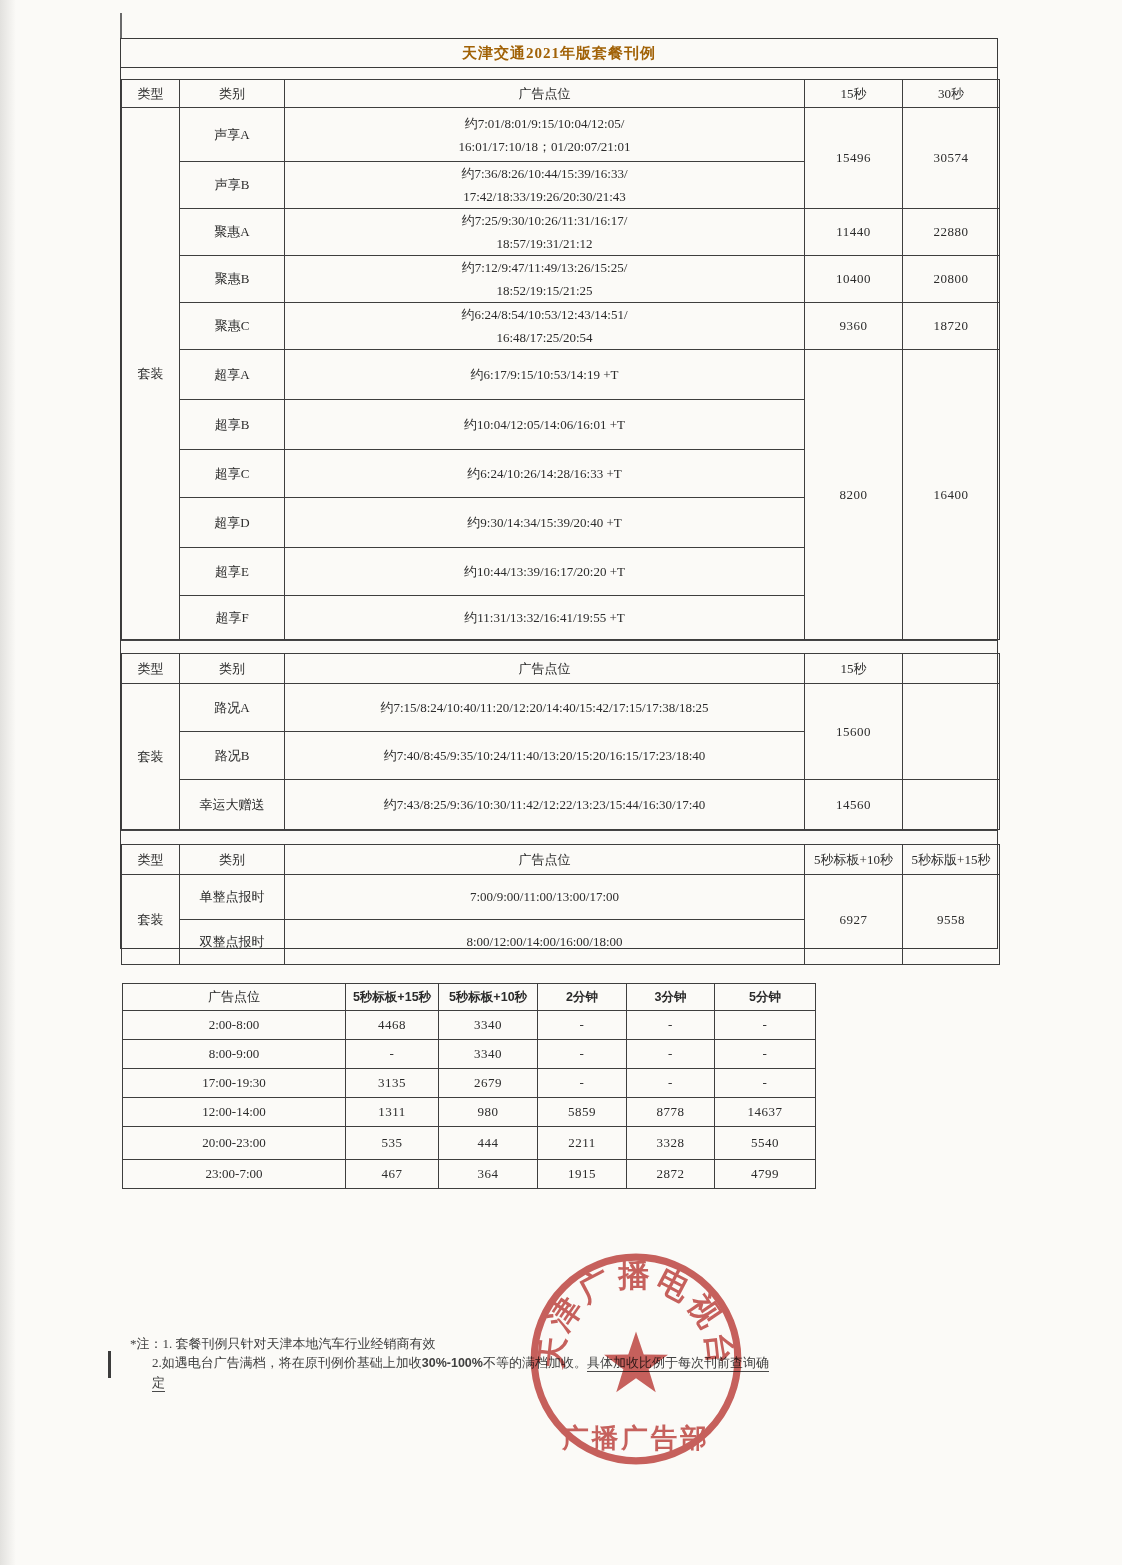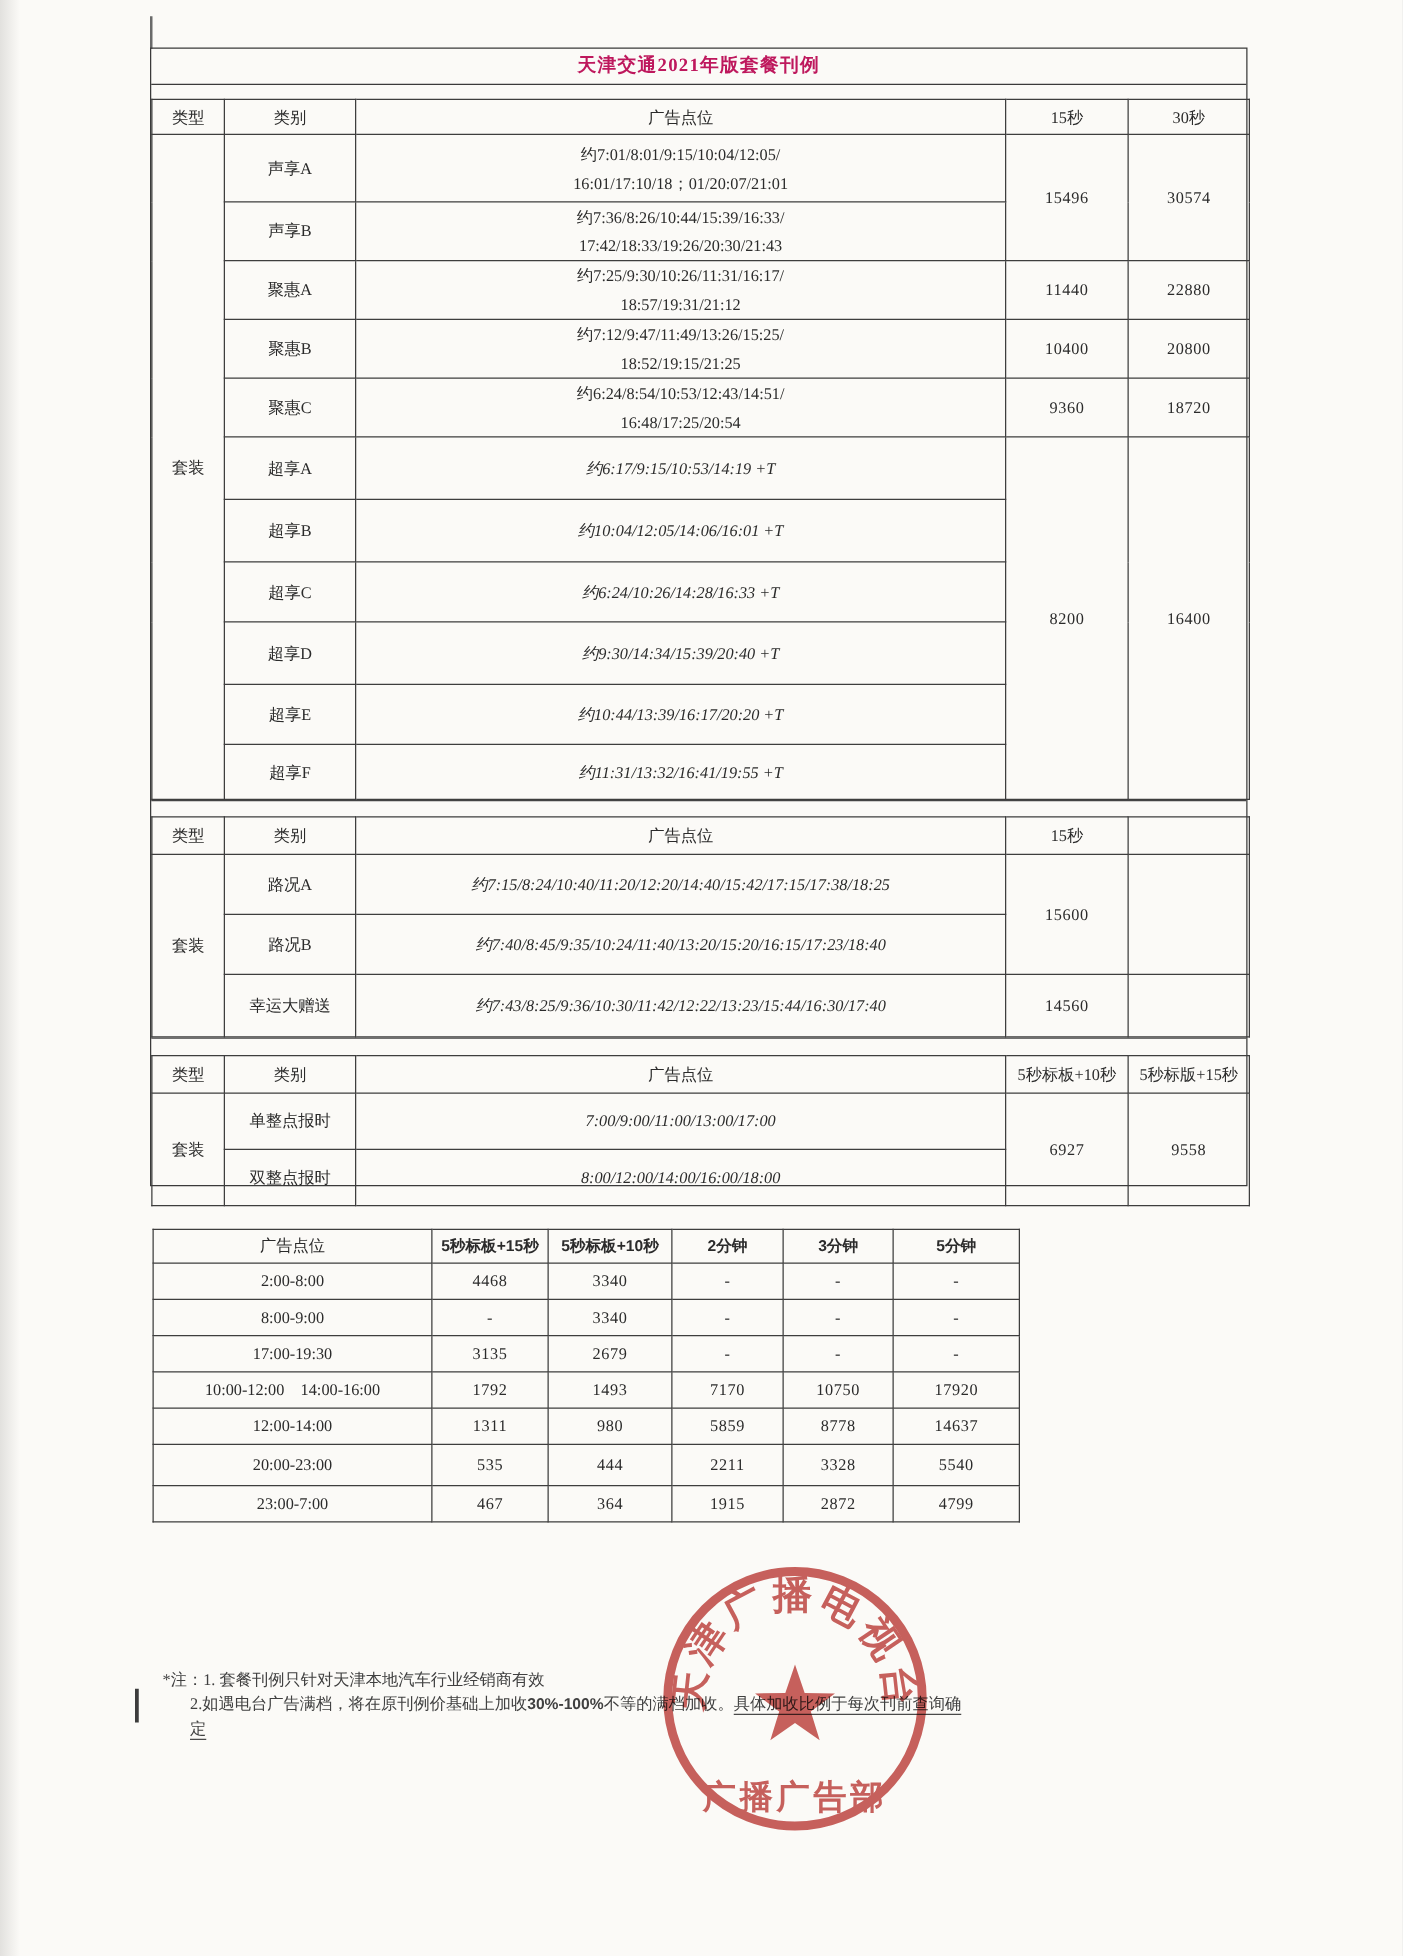--- a/index.html
+++ b/index.html
@@ -11,33 +11,33 @@
   .sheet::before{
     content:"";position:absolute;left:0;top:0;width:16px;height:100%;
     background:linear-gradient(90deg,#e2e1de,rgba(251,250,247,0));pointer-events:none;
   }
   .frame{
     position:absolute;left:120px;top:38px;width:878px;height:911px;
     border:1.5px solid #3a3a3a;box-sizing:border-box;background:transparent;
   }
   .titlebar{
     height:28px;line-height:28px;border-bottom:1.2px solid #3a3a3a;
-    text-align:center;font-weight:bold;font-size:15px;letter-spacing:1px;color:#be185d;
+    text-align:center;font-weight:bold;font-size:15px;letter-spacing:1px;color:#a16207;
   }
   .gap{box-sizing:border-box;}
   .g1{height:11px;}
   .g2{height:13px;border-top:0.5px solid #444;}
   .g3{height:14px;border-top:0.5px solid #444;}
   .grid{border-collapse:collapse;table-layout:fixed;width:100%;}
   .grid td{
     border:1px solid #3e3e3e;text-align:center;vertical-align:middle;
     font-size:13px;color:#2b2b2b;padding:0 2px;overflow:hidden;
   }
   .two div{line-height:23px;}
-  .one{line-height:18px;font-style:italic;}
+  .one{line-height:18px;}
   .price{letter-spacing:0.5px;}
   .t4{
     position:absolute;left:122px;top:983px;width:693px;
     border:1.5px solid #3a3a3a;
   }
   .t4 .sansbold{font-family:"Liberation Sans","DejaVu Sans",sans-serif;font-weight:bold;font-size:12.5px;}
   .notes{
     position:absolute;left:130px;top:1334px;width:640px;
     font-size:13px;line-height:19px;color:#404040;
   }
@@ -260,28 +260,20 @@
     </tr>
     <tr style="height:29px">
       <td>17:00-19:30</td>
       <td class="price">3135</td>
       <td class="price">2679</td>
       <td class="price">-</td>
       <td class="price">-</td>
       <td class="price">-</td>
     </tr>
     <tr style="height:29px">
-      <td>10:00-12:00　14:00-16:00</td>
-      <td class="price">1792</td>
-      <td class="price">1493</td>
-      <td class="price">7170</td>
-      <td class="price">10750</td>
-      <td class="price">17920</td>
-    </tr>
-    <tr style="height:29px">
       <td>12:00-14:00</td>
       <td class="price">1311</td>
       <td class="price">980</td>
       <td class="price">5859</td>
       <td class="price">8778</td>
       <td class="price">14637</td>
     </tr>
     <tr style="height:33px">
       <td>20:00-23:00</td>
       <td class="price">535</td>

